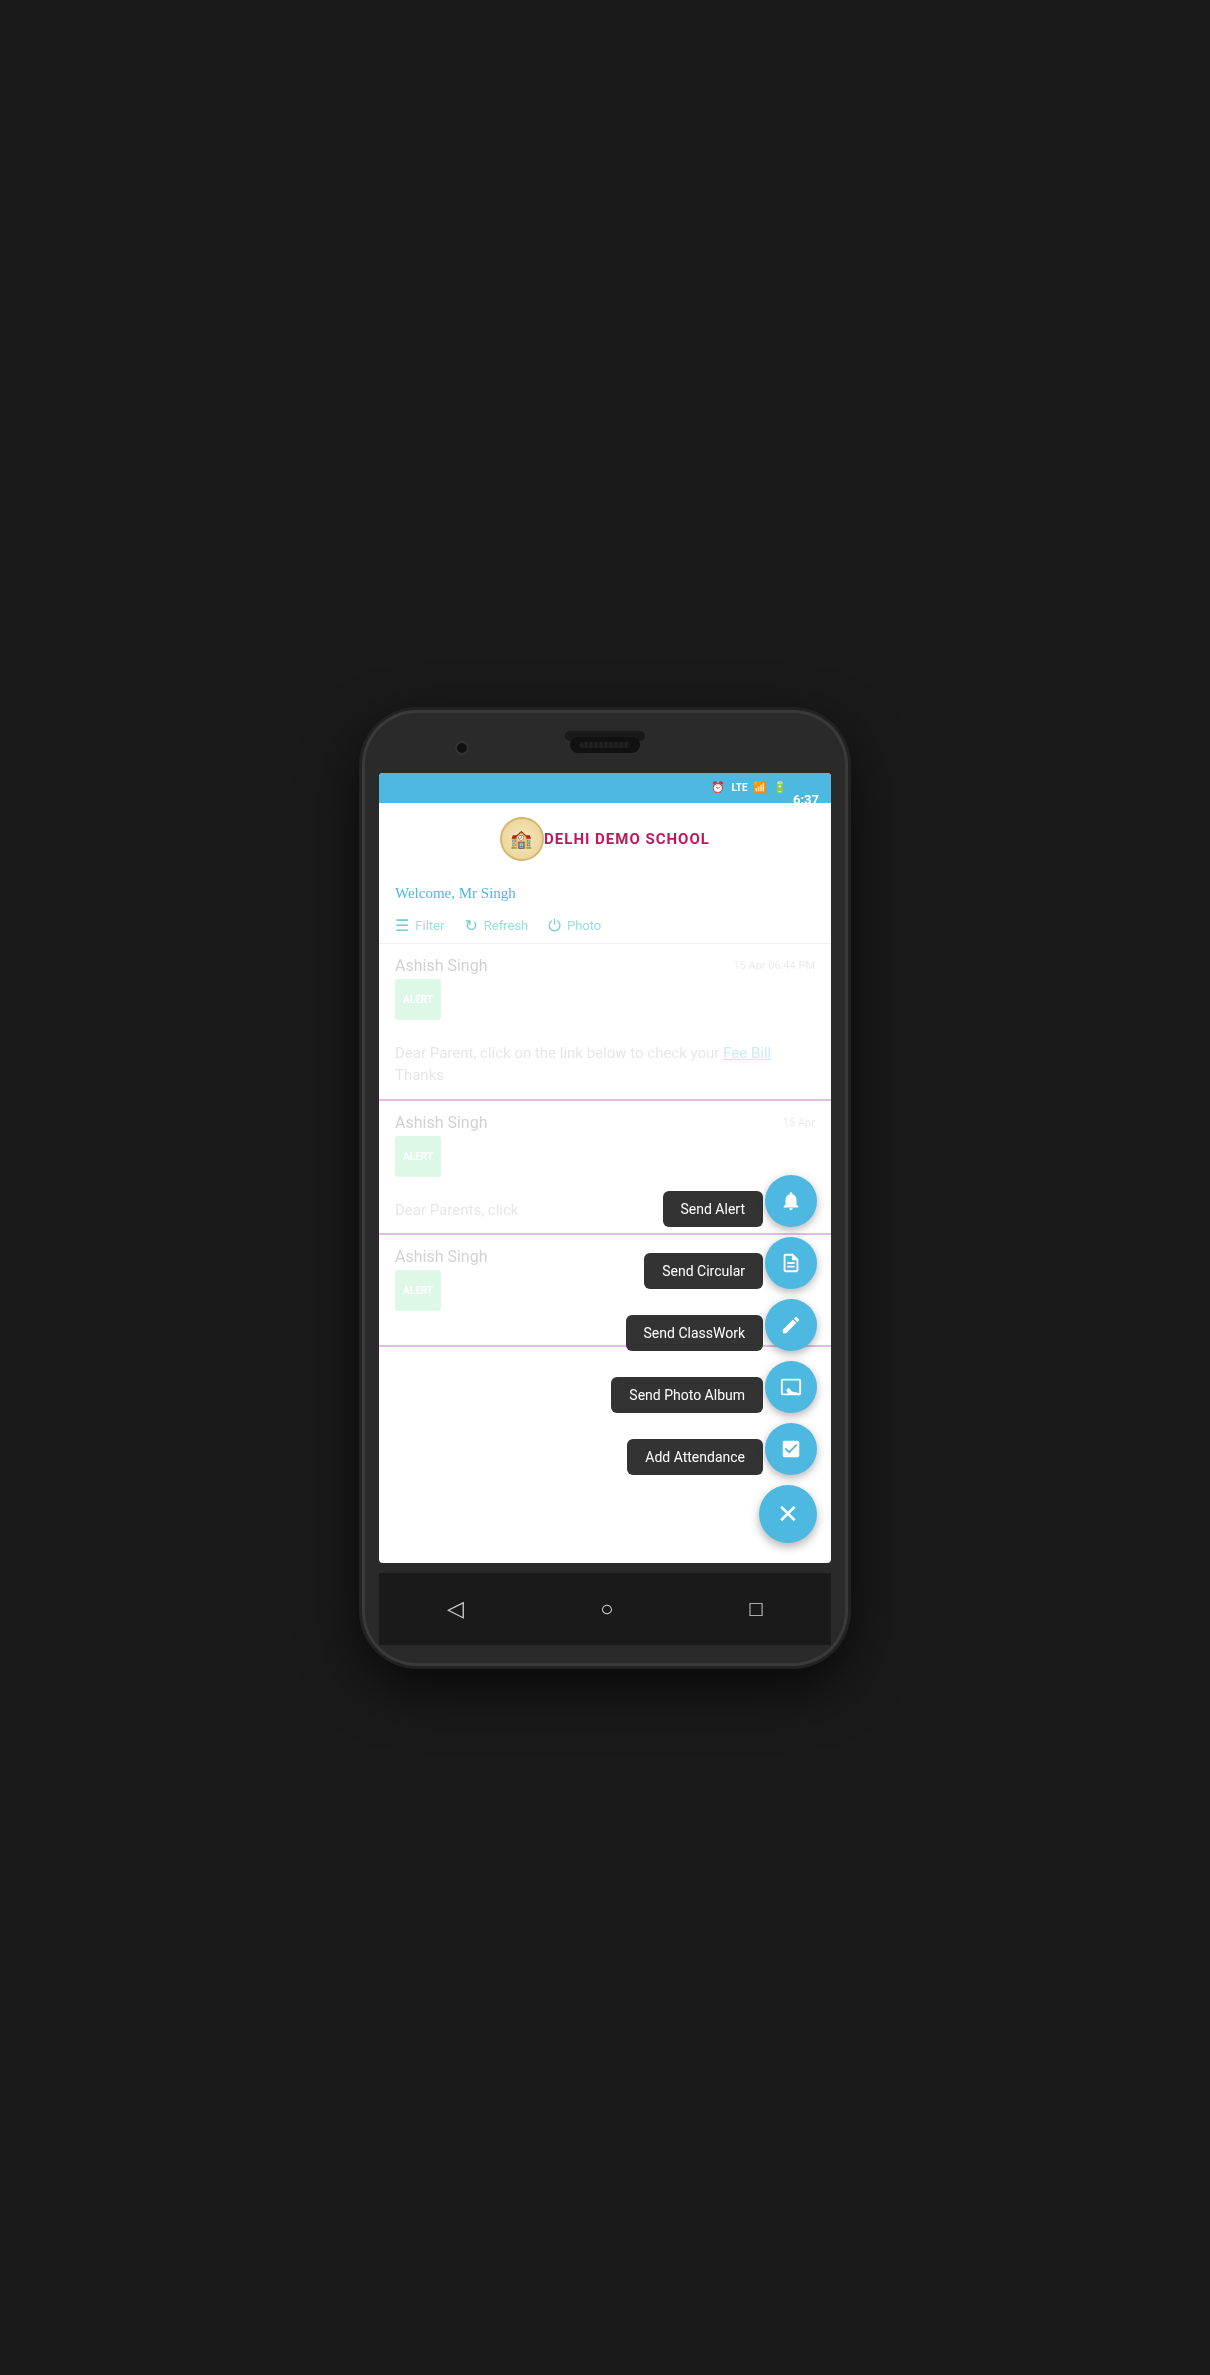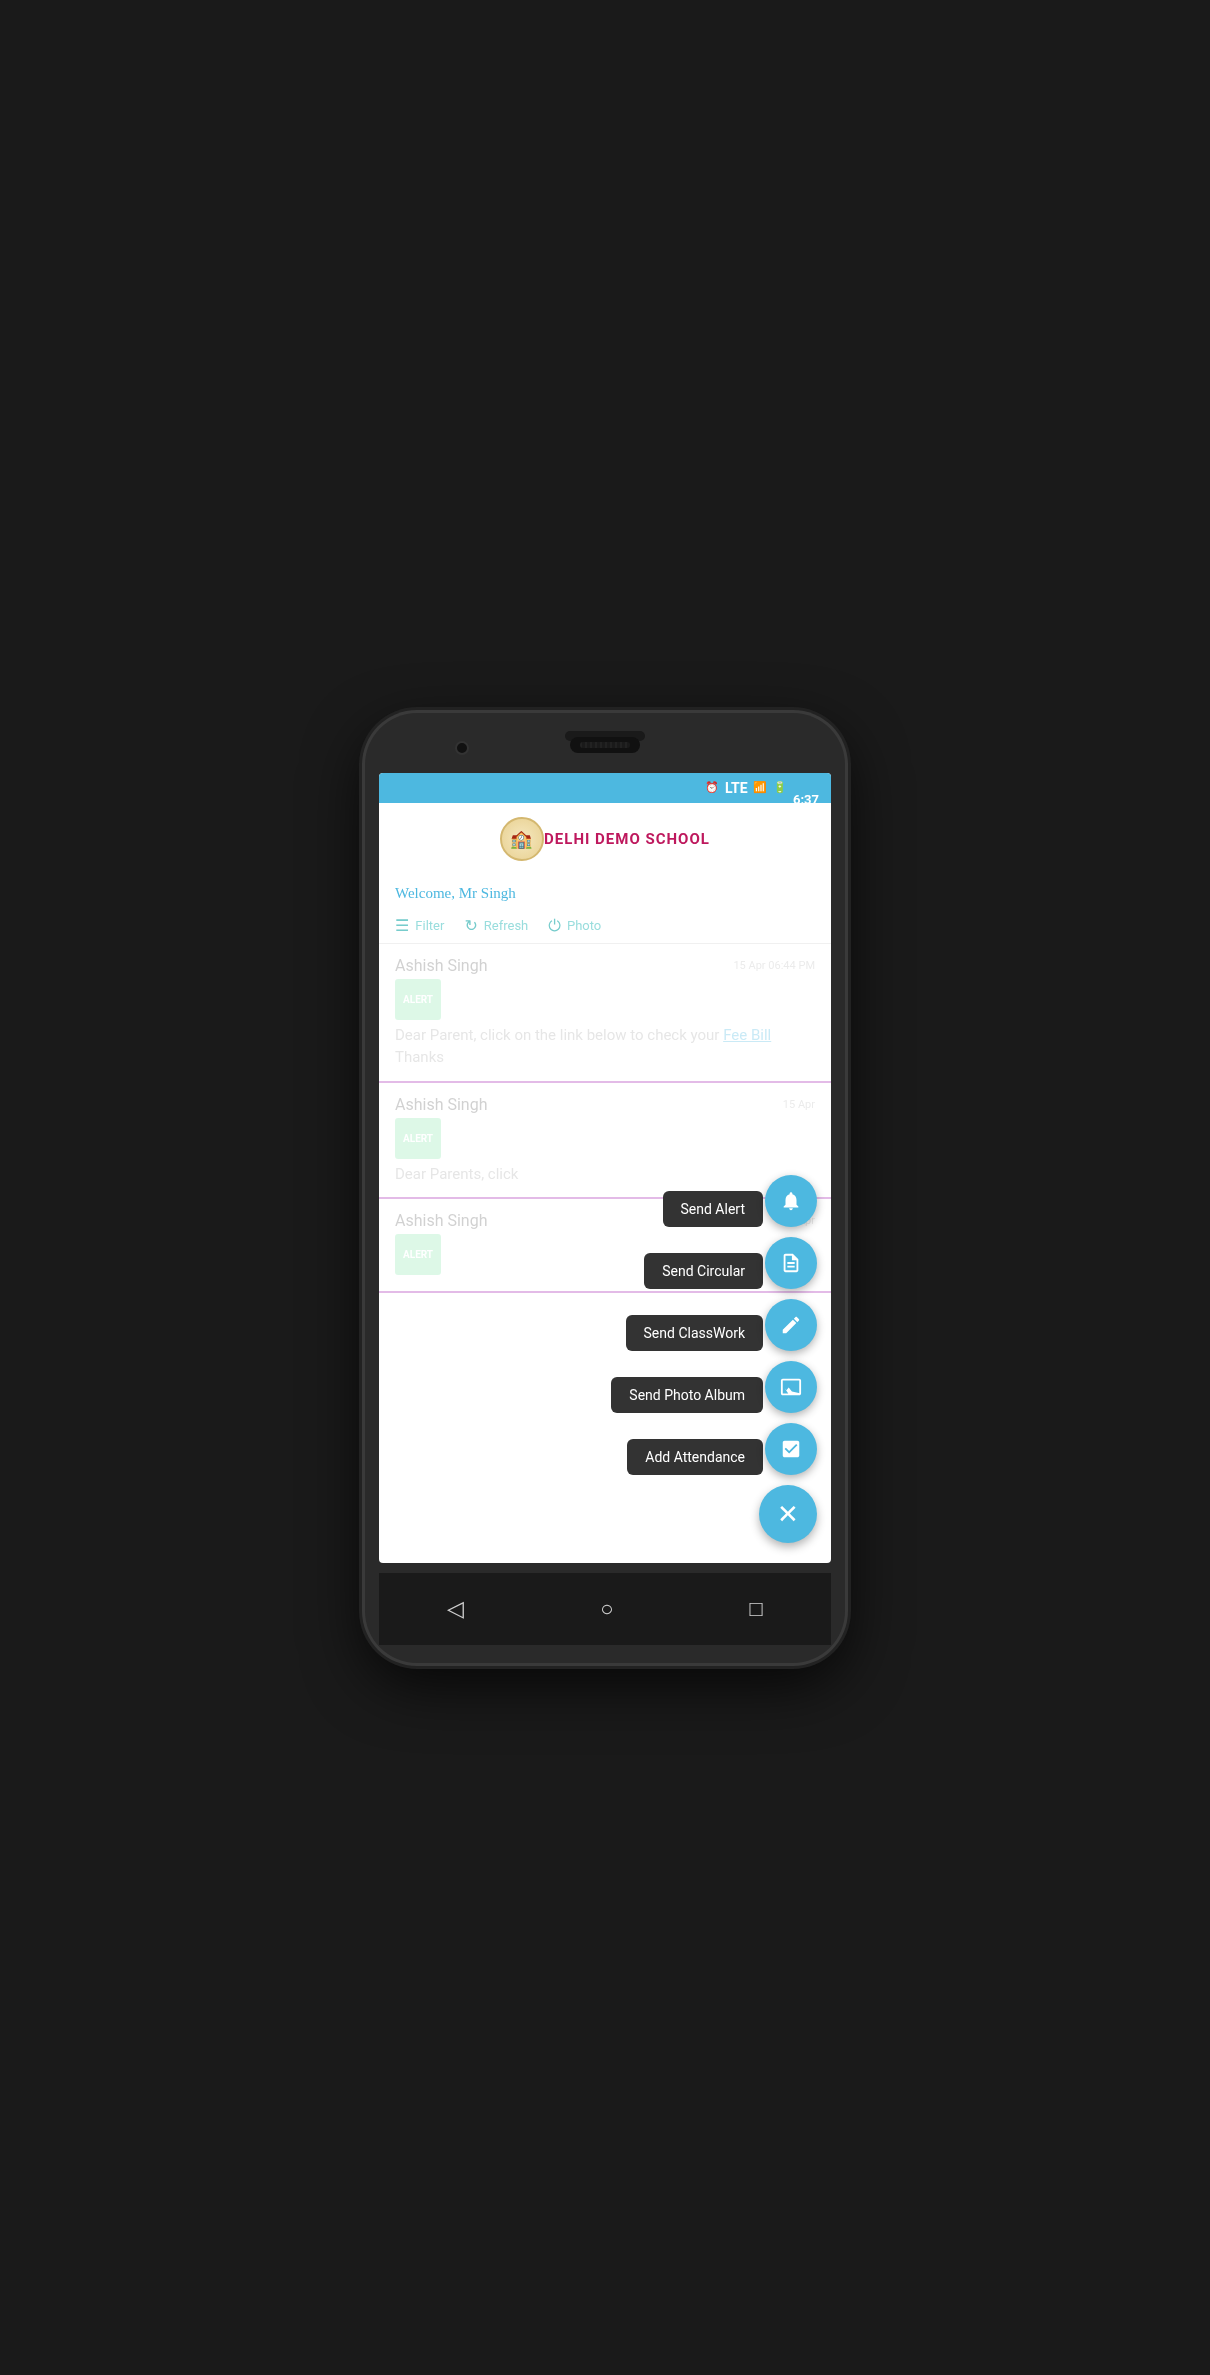--- a/index.html
+++ b/index.html
@@ -235,21 +235,21 @@
     }
 
     .alert-badge {
       display: inline-block;
       background: #8de8b0;
       color: #fff;
       font-size: 10px;
       font-weight: bold;
       padding: 15px 8px;
       border-radius: 3px;
-      margin-bottom: 4px;
+      margin-bottom: 22px;
     }
 
     .card-message {
       font-size: 15px;
       color: #aaa;
       line-height: 1.5;
     }
 
     .card-link {
       color: #4db8e0;
@@ -342,21 +342,21 @@
 
 <div class="phone-frame">
 
   <div class="camera-dot"></div>
   <div class="speaker-grille"></div>
 
   <div class="phone-screen">
 
     <div class="status-bar">
       <span class="status-bar-icon">⏰</span>
-      <span class="status-bar-icon" style="font-size:14px;font-weight:bold;">LTE</span>
+      <span class="status-bar-icon" style="font-size:10px;font-weight:bold;">LTE</span>
       <span class="status-bar-icon">📶</span>
       <span class="status-bar-icon">🔋</span>
       <span class="status-time">6:37</span>
     </div>
 
     <div class="app-header">
       <div class="logo-circle">
         <span class="logo-inner">🏫</span>
       </div>
       <div class="school-name">DELHI DEMO SCHOOL</div>

